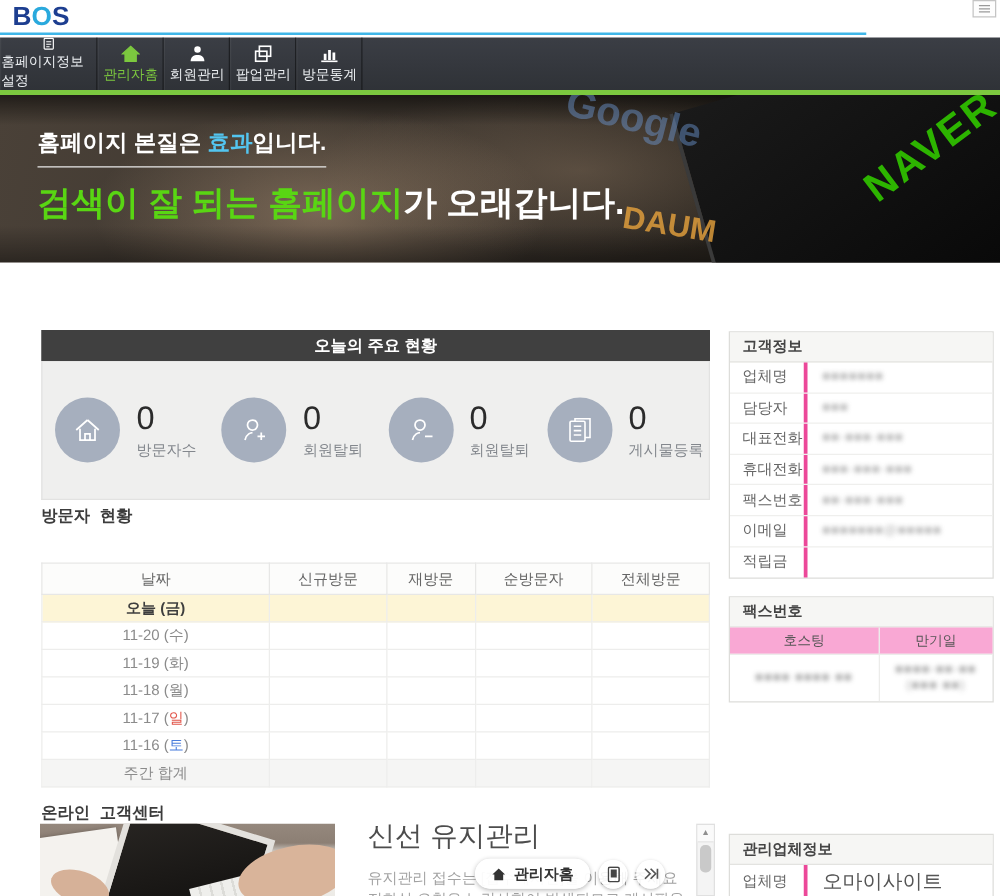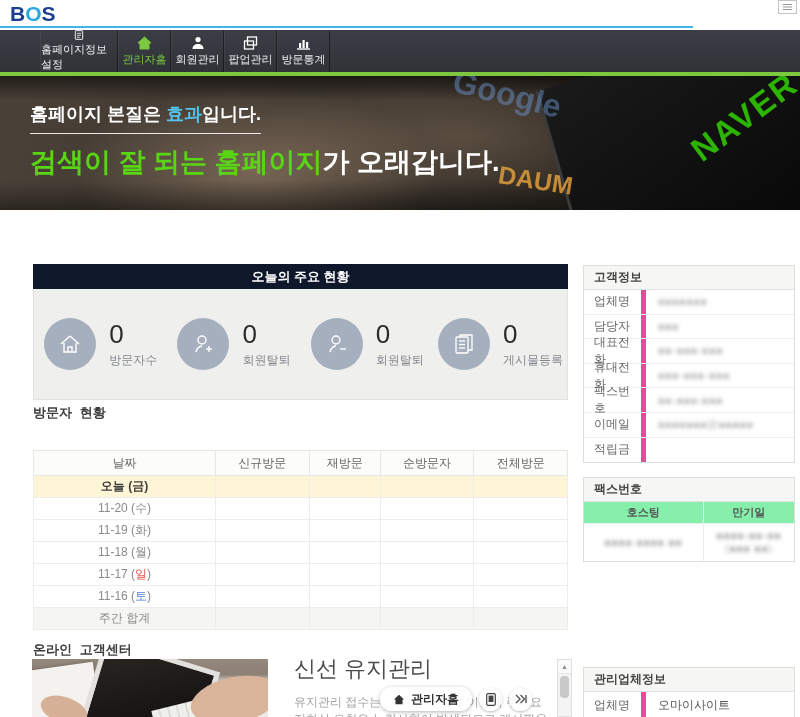--- a/index.html
+++ b/index.html
@@ -20,21 +20,21 @@
   .nav { position:absolute; left:0; top:30px; width:800px; height:46px;
     background:linear-gradient(180deg,#3b3e45 0%,#2f3237 100%);
     border-bottom:4px solid #7cc83f; display:flex; }
   .nav-item { height:42px; display:flex; flex-direction:column; align-items:center; justify-content:center;
     gap:2px; border-right:1px solid rgba(0,0,0,.45); border-left:1px solid rgba(255,255,255,.05);
     cursor:pointer; }
   .nav-item .nlabel { font-size:11px; color:#eceff2; }
   .nav-item svg { stroke:#fff; fill:none; }
   .nav-item.active .nlabel { color:#7cc83f; }
   .nav-item.active svg { stroke:#7cc83f; fill:#7cc83f; }
-  .w1{width:78px;margin-left:40px;} .w2{width:53px;}
+  .w1{width:78px;} .w2{width:53px;}
 
   
   .hero { position:absolute; left:0; top:76px; width:800px; height:134px; overflow:hidden;
     background:
       radial-gradient(260px 120px at 32% 70%, rgba(190,160,130,.45), transparent 70%),
       radial-gradient(300px 100px at 58% 45%, rgba(160,135,110,.35), transparent 70%),
       linear-gradient(100deg,#4a4138 0%,#3a332c 50%,#17140f 100%); }
   .hero::before { content:""; position:absolute; inset:0;
     background:linear-gradient(180deg,rgba(0,0,0,.55) 0%,rgba(0,0,0,0) 18%,rgba(0,0,0,0) 78%,rgba(0,0,0,.4) 100%); }
   .hero-tablet { position:absolute; right:-60px; top:-30px; width:300px; height:220px;
@@ -46,21 +46,21 @@
   .bg-daum { left:498px; top:90px; font-size:25px; color:#e8a33d; opacity:.8; transform:rotate(9deg); }
   .hero-copy { position:absolute; left:30px; top:26px; }
   .hero-line1 { display:inline-block; font-size:18px; font-weight:bold; color:#fff;
     padding-bottom:7px; border-bottom:1px solid #e9e9e9; }
   .hero-line1 .accent { color:#53c5f0; }
   .hero-line2 { margin-top:10px; font-size:27px; font-weight:bold; color:#fff; }
   .hero-line2 .accent { color:#59d613;margin-top:36px; }
 
   
   .panel-today { position:absolute; left:33px; top:264px; width:535px; }
-  .pt-head { height:25px; background:#0f172a; color:#fff; font-size:13px; font-weight:bold;
+  .pt-head { height:25px; background:#404040; color:#fff; font-size:13px; font-weight:bold;
     display:flex; align-items:center; justify-content:center; }
   .pt-body { height:111px; background:#efefee; border:1px solid #e2e2e1; border-top:none;
     display:flex; align-items:center; }
   .stat { flex:1; display:flex; align-items:center; justify-content:center; gap:13px; }
   .stat-circle { width:52px; height:52px; border-radius:50%; background:#a6afbe;
     display:flex; align-items:center; justify-content:center; flex:none; }
   .stat-txt { display:flex; flex-direction:column; }
   .stat-val { font-size:26px; color:#2b2b2b; line-height:28px; }
   .stat-lab { font-size:12px; color:#83878d; margin-top:4px; }
 
@@ -102,28 +102,28 @@
   .vscroll .thumb { margin:2px auto 0; width:9px; height:22px; background:#c9c9c9; border-radius:4px;
     cursor:grab; }
 
   
   .rpanel { position:absolute; left:583px; width:212px; border:1px solid #ddddda; background:#fff; }
   .rp-head { height:24px; background:#f6f6f4; border-bottom:1px solid #e3e3e0; display:flex;
     align-items:center; padding-left:10px; font-size:12px; font-weight:bold; color:#444; }
   .rp-row { display:flex; border-bottom:1px solid #efefed; }
   .rp-row:last-child { border-bottom:none; }
   .rp-label { width:62px; flex:none; padding-left:10px; font-size:12px; color:#666;
-    border-right:5px solid #ec4899; display:flex; align-items:center; }
-  .rp-value { flex:1; padding-left:12px; font-size:12px; color:#555; display:flex; align-items:center; }
+    border-right:3px solid #ec4899; display:flex; align-items:center; }
+  .rp-value { flex:1; padding-left:12px; font-size:16px; color:#555; display:flex; align-items:center; }
   .masked { filter:blur(2px); color:#a6a6a6; font-size:10px; letter-spacing:1px; opacity:.85; }
   .p-customer { top:265px; } .p-customer .rp-row { height:24.6px; }
   .p-hosting { top:477px; } .p-domain { top:572px; } .p-agency { top:667px; }
   .minitbl { width:100%; border-collapse:collapse; }
-  .minitbl th { height:21px; background:#86efac; border-bottom:1px solid #ececea; font-size:11px;
-    color:#555; font-weight:bold; }
+  .minitbl th { height:21px; background:#f9a8d4; border-bottom:1px solid #ececea; font-size:11px;
+    color:#555; font-weight:normal; }
   .minitbl th + th, .minitbl td + td { border-left:1px solid #ececea; }
   .minitbl td { height:38px; text-align:center; vertical-align:middle; font-size:10px; color:#999;
     line-height:13px; }
   .minitbl .c-name { width:119px; } 
   .p-agency .rp-row { height:26px; }
 
   
   .quickbar { position:absolute; left:380px; top:687px; display:flex; align-items:center; gap:7px; }
   .qb-pill { height:24px; padding:0 13px; border-radius:13px; background:rgba(255,255,255,.95);
     box-shadow:0 1px 4px rgba(0,0,0,.3); display:flex; align-items:center; gap:6px; cursor:pointer; }

